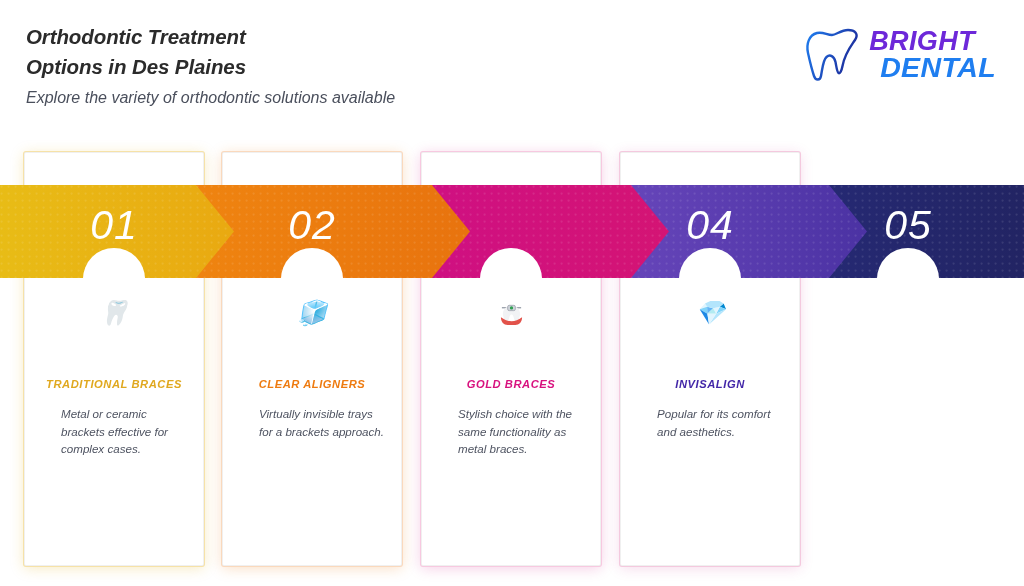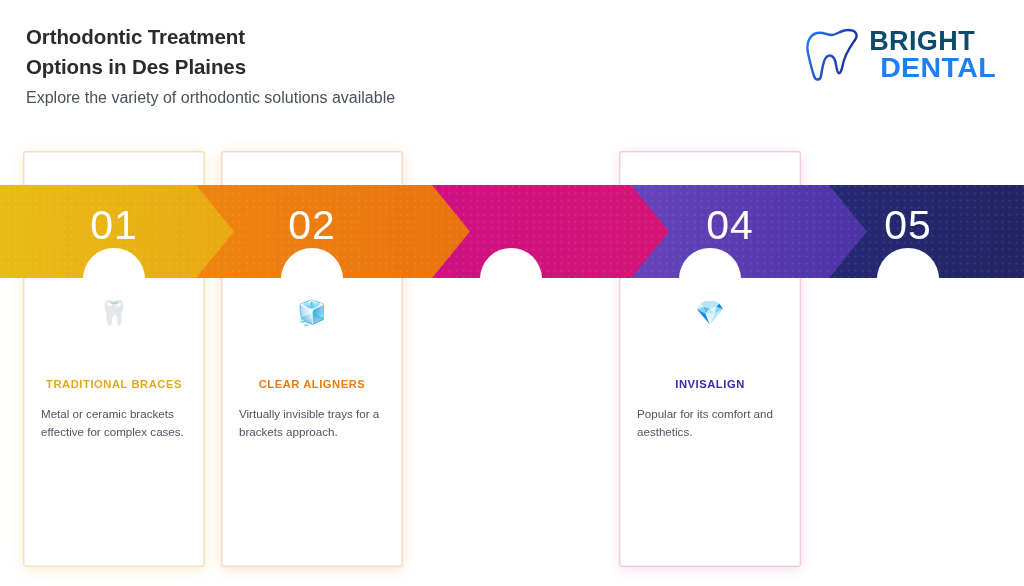--- a/index.html
+++ b/index.html
@@ -10,20 +10,21 @@
     overflow: hidden;
     background: #ffffff;
     font-family: "Liberation Sans", sans-serif;
   }
 
   .page {
     position: relative;
     width: 1024px;
     height: 586px;
     background: #ffffff;
+    font-style: italic;
   }
 
   
   .header {
     position: absolute;
     left: 26px;
     top: 22px;
     width: 560px;
   }
   .title-line {
@@ -48,21 +49,21 @@
     top: 26px;
     display: flex;
     align-items: center;
     gap: 4px;
   }
   .logo-mark { width: 62px; height: 58px; display: block; }
   .logo-words { display: flex; flex-direction: column; line-height: 0.93; }
   .logo-bright {
     font-size: 27px;
     font-weight: bold;
-    color: #0c4a6e;
+    color: #6d28d9;
     letter-spacing: 0.4px;
   }
   .logo-dental {
     font-size: 28.5px;
     font-weight: bold;
     color: #1f7ef0;
     letter-spacing: 0.4px;
     margin-left: 11px;
   }
 
@@ -113,20 +114,21 @@
     text-transform: uppercase;
     text-align: center;
   }
   .card-desc {
     margin-top: 13px;
     font-size: 11.6px;
     color: #4e5361;
     line-height: 17.5px;
     text-align: left;
     padding: 0 2px;
+    margin-left: 20px;
   }
 
   
   .banner {
     position: absolute;
     left: 0;
     top: 185px;
     width: 1024px;
     height: 93px;
     overflow: hidden;
@@ -145,21 +147,21 @@
     text-align: center;
     font-size: 41px;
     font-weight: 300;
     color: #ffffff;
     letter-spacing: 1px;
     line-height: 52px;
   }
   .num.n1 { left: 24px; }
   .num.n2 { left: 222px; }
   .num.n3 { left: 421px; margin-top: 48px; }
-  .num.n4 { left: 640px; }
+  .num.n4 { left: 620px; }
   .num.n5 { left: 818px; }
 
   
   .notch {
     position: absolute;
     top: 63px;
     width: 62px;
     height: 62px;
     border-radius: 50%;
     background: #ffffff;
@@ -210,20 +212,35 @@
     </div>
 
     <div class="card c2">
       <div class="card-body">
         <div class="icon-slot">🧊</div>
         <div class="card-title" style="color: rgb(238, 123, 16);">CLEAR ALIGNERS</div>
         <div class="card-desc">Virtually invisible trays for a brackets approach.</div>
       </div>
     </div>
 
+    <div class="card c3">
+      <div class="card-body">
+        <div class="icon-slot">
+          <svg viewBox="0 0 28 26" width="27" height="25" aria-hidden="true">
+            <path d="M4 7 h20" stroke="#9aa0ab" stroke-width="1.4" fill="none"></path>
+            <path d="M5 14 C5 8, 9 5, 14 5 C19 5, 23 8, 23 14 L21 22 C20 24, 18 23, 17.5 21 L16 16 C15 13.5, 13 13.5, 12 16 L10.5 21 C10 23, 8 24, 7 22 Z" fill="#f1f2f4"></path>
+            <path d="M3 17 C3 22, 6 25, 10 25 L18 25 C22 25, 25 22, 25 17 C21 20, 18 21, 14 21 C10 21, 7 20, 3 17 Z" fill="#e2524a"></path>
+            <rect x="10" y="4.5" width="8" height="5.5" rx="1.6" fill="#cfd4da" stroke="#9aa0ab" stroke-width="0.8"></rect>
+            <circle cx="14" cy="7.2" r="1.7" fill="#2f9e52"></circle>
+          </svg>
+        </div>
+        <div class="card-title" style="color: rgb(216, 18, 127);">GOLD BRACES</div>
+        <div class="card-desc">Stylish choice with the same functionality as metal braces.</div>
+      </div>
+    </div>
 
     <div class="card c4">
       <div class="card-body">
         <div class="icon-slot">💎</div>
         <div class="card-title" style="color: rgb(67, 39, 168);">INVISALIGN</div>
         <div class="card-desc">Popular for its comfort and aesthetics.</div>
       </div>
     </div>
 
 

